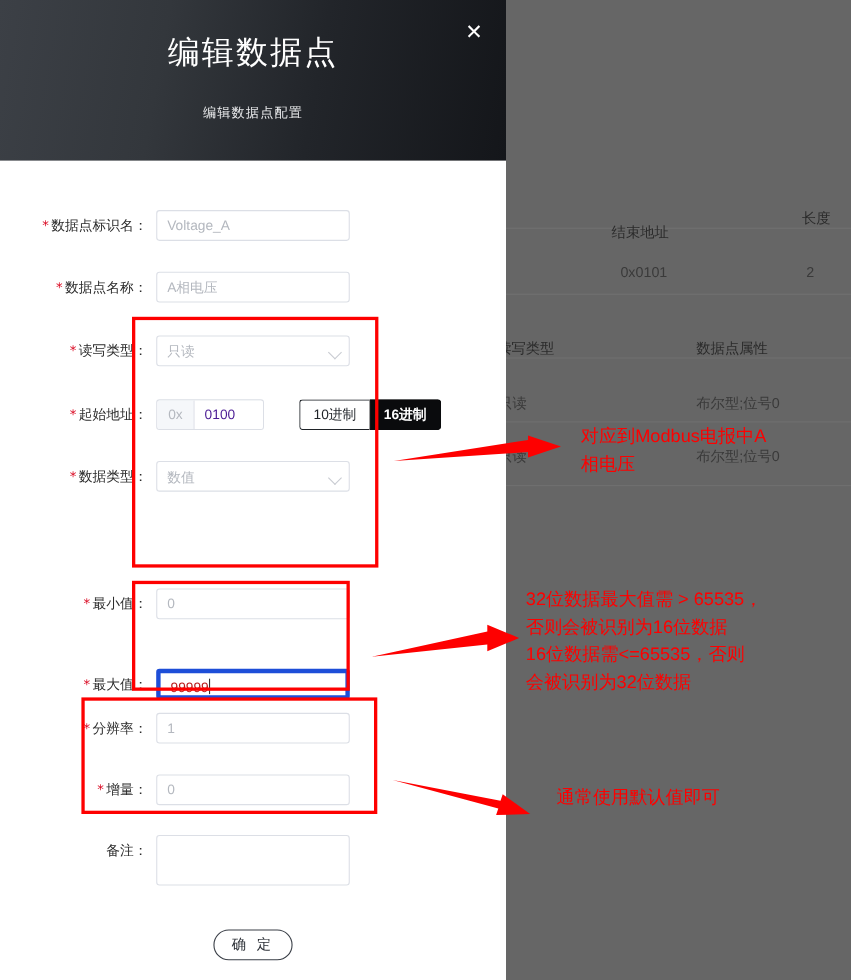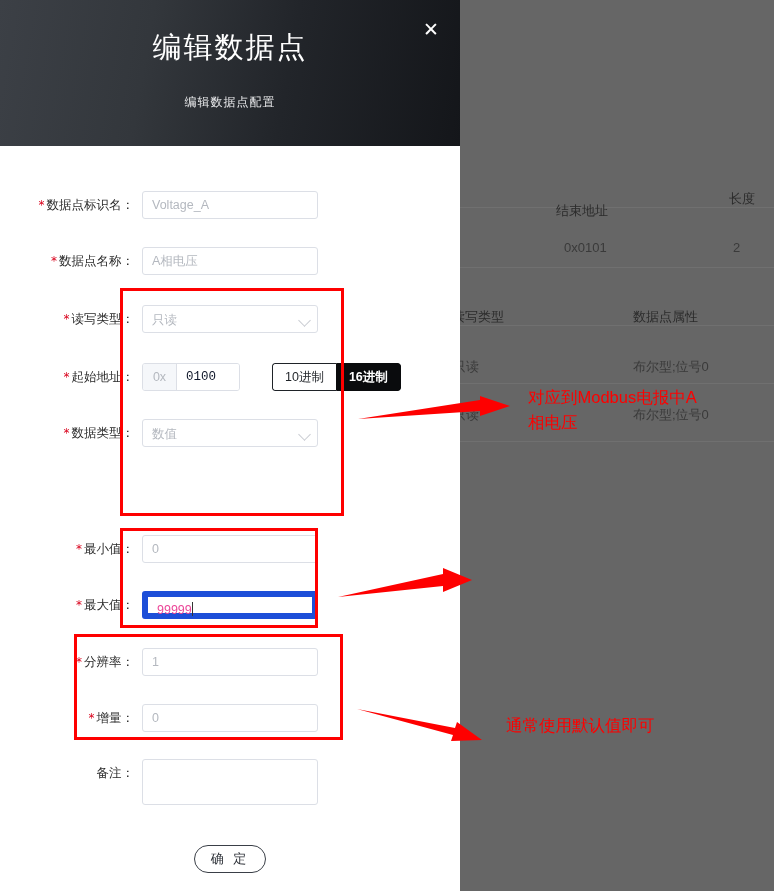--- a/index.html
+++ b/index.html
@@ -97,22 +97,22 @@
     border-radius: 3px;
     background: #fff;
     font-size: 12.5px;
     color: #b4b8bf;
     padding: 0 9px;
     line-height: 26px;
     font-family: "Liberation Sans", sans-serif;
     outline: none;
   }
   .inp.focused {
-    border: 6px solid #1d4ed8;
-    color: #ec4899;
+    border: 4px solid #1d4ed8;
+    color: #b91c1c;
   }
   .caret {
     display: inline-block;
     width: 1px; height: 14px;
     background: #333;
     vertical-align: -2px;
     margin-left: 0px;
   }
   .select {
     position: relative;
@@ -149,24 +149,24 @@
   .addr-prefix {
     width: 34px; height: 26px;
     background: #f5f7fa;
     border-right: 1px solid #dcdfe6;
     font-size: 12.5px; color: #b4b8bf;
     line-height: 26px; text-align: center;
   }
   .addr-input {
     width: 62px; height: 26px;
     border: none; outline: none;
-    font-size: 12.5px; color: #0f172a;
+    font-size: 12.5px; color: #4c1d95;
     padding-left: 9px;
     background: #fff;
-    font-family: Liberation Mono, monospace;
+    font-family: Liberation Sans, sans-serif;
   }
   .radio-group {
     position: absolute; left: 130px; top: 0;
     display: flex; height: 28px;
     border-radius: 3px; overflow: hidden;
   }
   .radio-btn {
     height: 28px; padding: 0 12px;
     line-height: 26px;
     font-size: 12.5px;
@@ -325,21 +325,21 @@
       </div>
 
 
       <div class="field" style="top:389px;">
         <div class="f-label"><span class="req">*</span><span>最小值：</span></div>
         <div class="f-ctrl">
           <input class="inp" value="0" style="">
         </div>
       </div>
 
-      <div class="field" style="top:445px;">
+      <div class="field" style="top:462px;">
         <div class="f-label"><span class="req">*</span><span>最大值：</span></div>
         <div class="f-ctrl">
           <div class="inp focused" style="position:relative;">
             <span>99999</span><span class="caret"></span>
           </div>
         </div>
       </div>
 
       <div class="field" style="top:502px;">
         <div class="f-label"><span class="req">*</span><span>分辨率：</span></div>
@@ -375,15 +375,19 @@
 
     <polygon points="358,419 480,400 480,396 510,406 480,416 480,411" fill="#fe0000"></polygon>
 
     <polygon points="338,597 443,574 443,568 472,580 443,592 443,586" fill="#fe0000"></polygon>
 
     <polygon points="357,709 455,728 457,722 482,740 451,741 453,735" fill="#fe0000"></polygon>
   </svg>
 
   <div class="anno-text" style="left:528px; top:385px;">对应到Modbus电报中A
 相电压</div>
+  <div class="anno-text" style="left:478px; top:533px;">32位数据最大值需 &gt; 65535，
+否则会被识别为16位数据
+16位数据需&lt;=65535，否则
+会被识别为32位数据</div>
   <div class="anno-text" style="left:506px; top:713px;">通常使用默认值即可</div>
 
 </div>
 
 </body></html>

